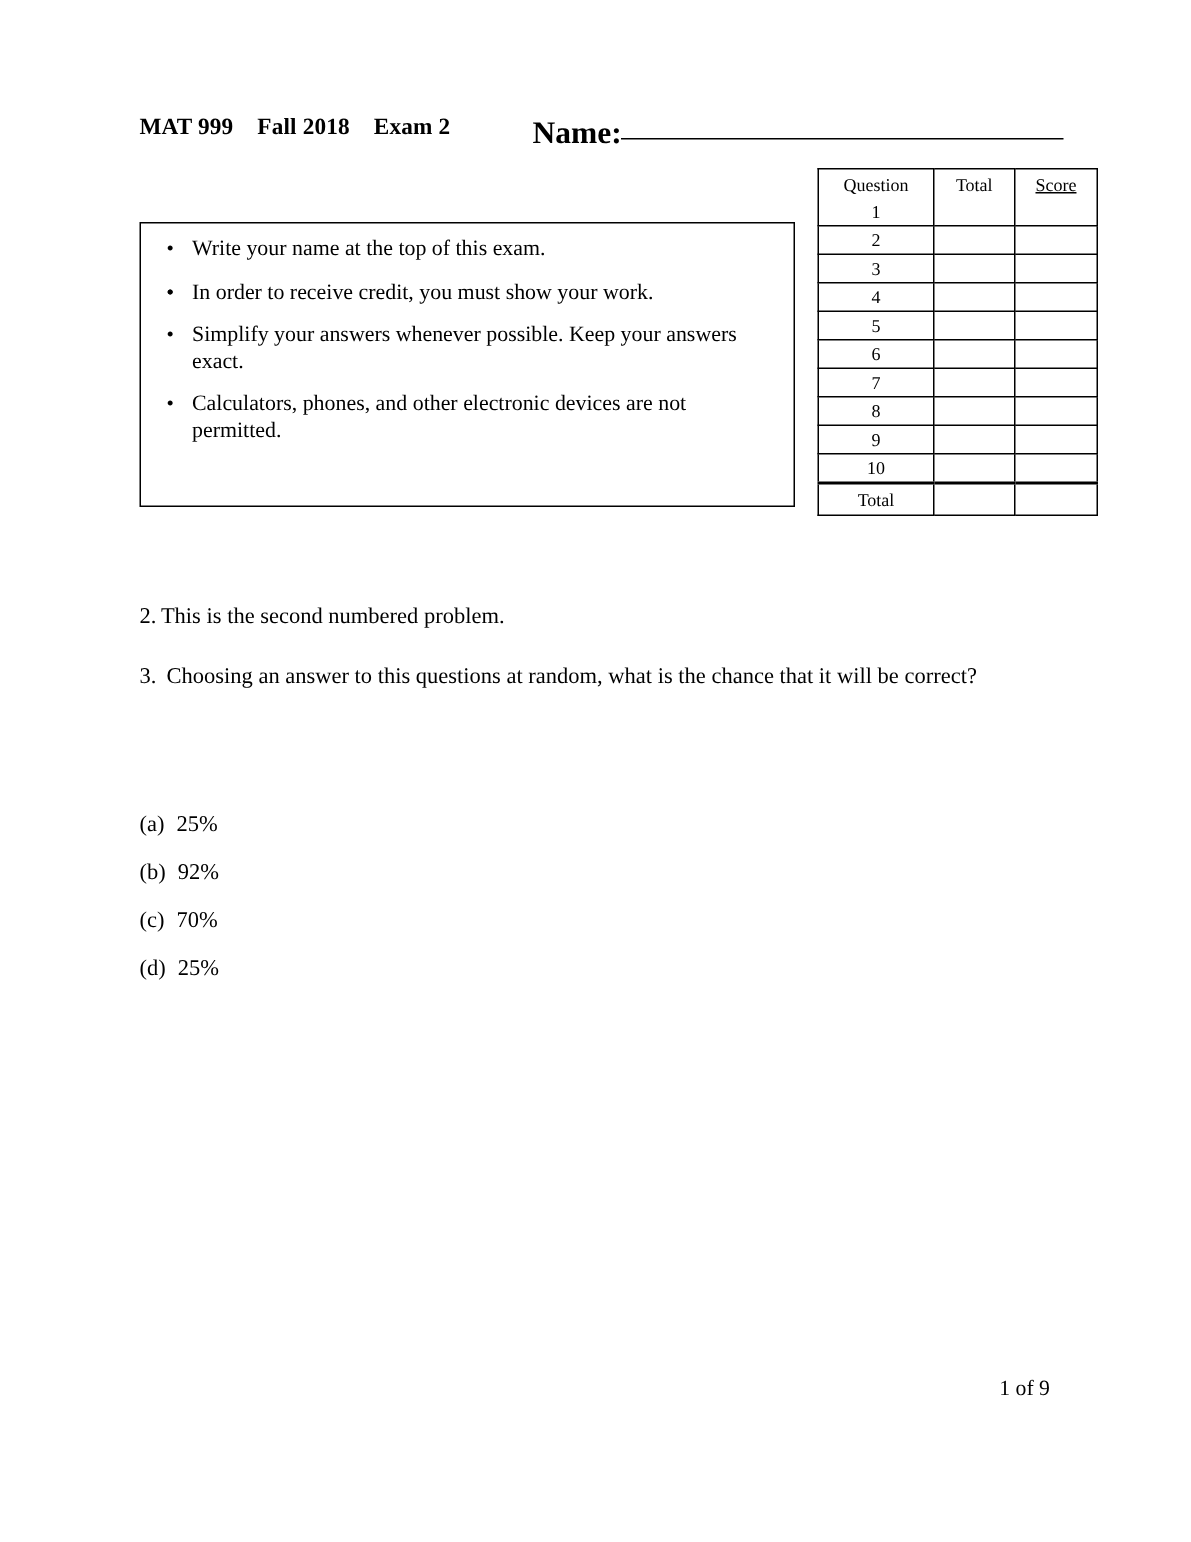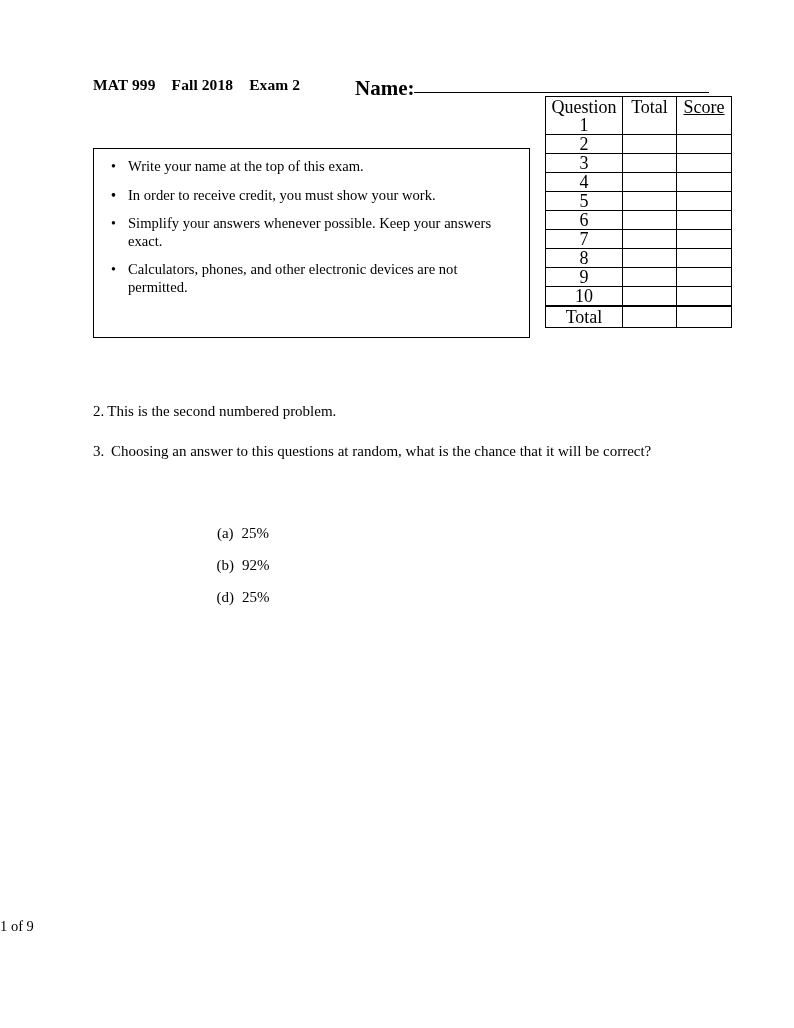--- a/index.html
+++ b/index.html
@@ -91,23 +91,23 @@
     left: -17px;
     top: 0px;
     font-size: 14px;
     line-height: 17.5px;
   }
 
   
   .score-table {
     position: absolute;
     left: 545px;
-    top: 96px;
+    top: 112px;
     border-collapse: collapse;
-    font-size: 18px;
+    font-size: 12px;
   }
   .score-table td, .score-table th {
     border: 1px solid #000;
     height: 18px;
     padding: 0;
     text-align: center;
     font-weight: normal;
     line-height: 18px;
     vertical-align: middle;
   }
@@ -138,38 +138,38 @@
   }
   .problem.justified {
     text-align: justify;
     text-justify: inter-word;
   }
   .problem .num { margin-right: 3px; }
 
   .choices {
     position: absolute;
     left: 93px;
-    top: 524px;
+    top: 541px;
     width: 300px;
-    text-align: center;
   }
   .choice {
     font-size: 15px;
     line-height: 18px;
     margin-bottom: 14px;
     white-space: nowrap;
   }
   .choice .lbl { margin-right: 8px; }
 
   
   .footer {
     position: absolute;
     left: 0;
     top: 918px;
     width: 700px;
+    text-align: right;
     font-size: 14.5px;
   }
 </style>
 </head>
 <body>
 
 <div class="page">
 
   <div class="header-row">
     <div class="course-block">
@@ -265,20 +265,23 @@
   </div>
 
   <div class="choices">
     <div class="choice">
       <span class="lbl">(a)</span><span>25%</span>
     </div>
     <div class="choice">
       <span class="lbl">(b)</span><span>92%</span>
     </div>
     <div class="choice">
+      <span class="lbl">(c)</span><span>70%</span>
+    </div>
+    <div class="choice">
       <span class="lbl">(d)</span><span>25%</span>
     </div>
   </div>
 
   <div class="footer">
     <span>1 of 9</span>
   </div>
 
 </div>
 

